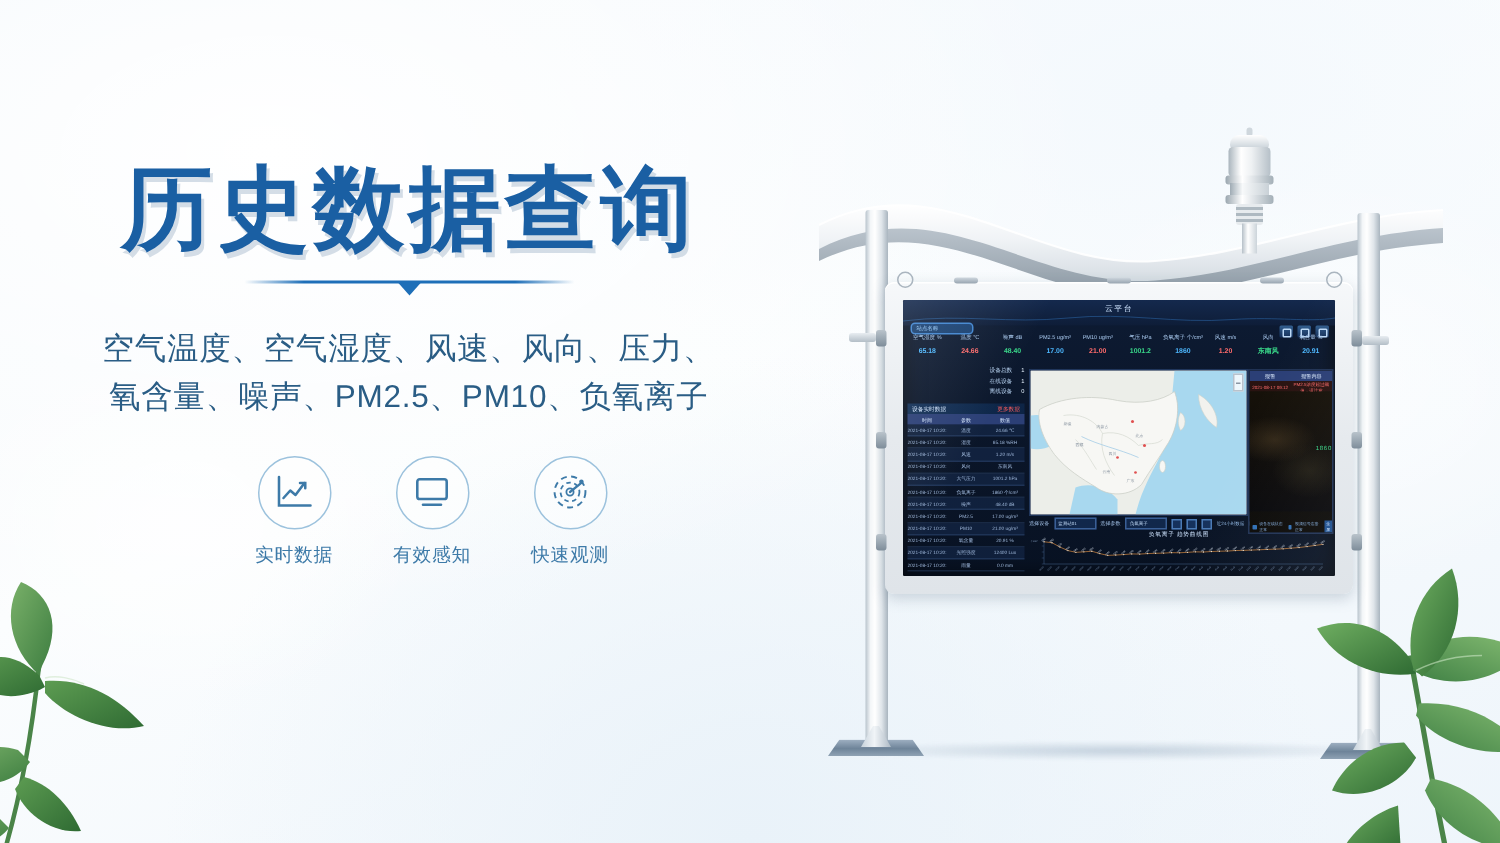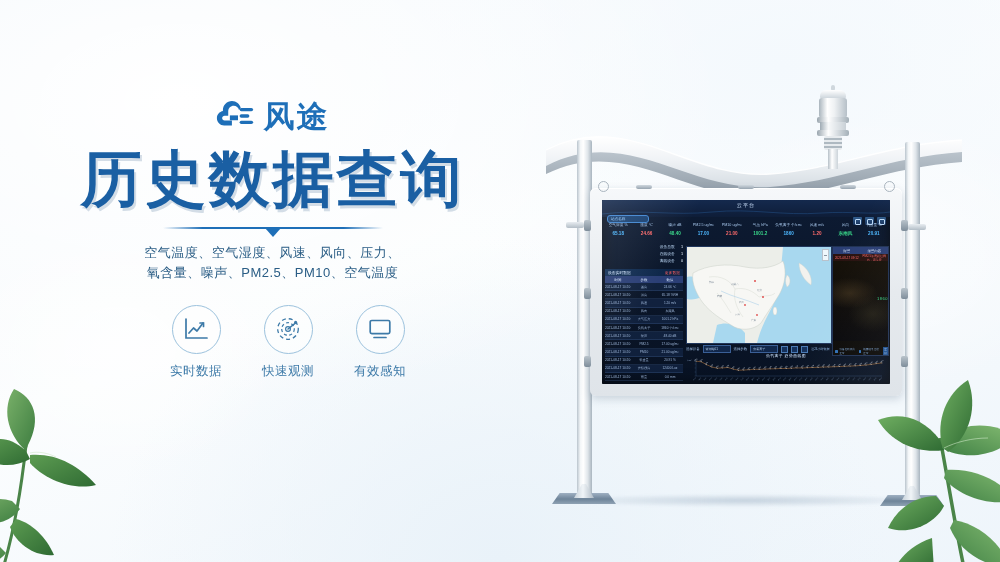--- a/index.html
+++ b/index.html
@@ -36,21 +36,21 @@
     text-shadow:2px 3px 0 rgba(150,172,195,.40);
     white-space:nowrap;
   }
 
   .divider{position:relative;width:220px;height:2px;margin:15px auto 0;
     background:linear-gradient(90deg,rgba(30,111,184,0) 0%,#1e6fb8 18%,#1e6fb8 82%,rgba(30,111,184,0) 100%);}
   .divider:after{content:"";position:absolute;left:50%;top:1px;transform:translateX(-50%);
     width:0;height:0;border-left:8px solid transparent;border-right:8px solid transparent;
     border-top:9px solid #1e6fb8;}
 
-  .subtitle{margin-top:14px;font-size:13px;color:#2a5d85;line-height:1.55;letter-spacing:.5px;}
+  .subtitle{margin-top:28px;font-size:21px;color:#2a5d85;line-height:1.55;letter-spacing:.5px;}
   .subtitle div{white-space:nowrap;}
 
   .features{display:flex;justify-content:center;gap:30px;margin-top:22px;padding-left:31px;}
   .feature{width:62px;text-align:center;}
   .fcircle{width:47px;height:47px;margin:0 auto;border-radius:50%;
     border:1.6px solid #9cc2dd;background:rgba(255,255,255,.45);
     display:flex;align-items:center;justify-content:center;}
   .fcircle svg{display:block;}
   .flabel{margin-top:9px;font-size:12.5px;color:#3d7aa8;letter-spacing:.5px;white-space:nowrap;}
 
@@ -202,76 +202,64 @@
   .plant.br{right:-16px;bottom:-12px;}
 </style>
 </head>
 <body>
 
 <div class="stage">
   <div class="bg-wash"></div>
 
   <div class="left">
 
-    <div class="logo-row">
-      <span>
-        <svg class="logo-mark" viewBox="0 0 52 44">
-          <path d="M33 10.5c-1.2-5.4-6-9.3-11.7-9.3C14.6 1.2 9.2 6.6 9.2 13.3c0 .5 0 1 .1 1.5C4.6 15.7 1.2 19.6 1.2 24.3c0 5.3 4.3 9.6 9.6 9.6h10.4v-6.6h-9.8c-1.8 0-3.2-1.4-3.2-3.2s1.4-3.2 3.2-3.2h4.9v-6c0-4 3.3-7.3 7.3-7.3 3.4 0 6.3 2.4 7.1 5.6z" fill="#1e6fb8"></path>
-          <path d="M18.5 20.5h10.8v6.5H18.5z" fill="#1e6fb8"></path>
-          <rect x="31.5" y="10.5" width="18" height="4.6" rx="2.3" fill="#1e6fb8"></rect>
-          <rect x="31.5" y="19" width="13" height="4.6" rx="2.3" fill="#1e6fb8"></rect>
-          <rect x="31.5" y="27.5" width="18" height="4.6" rx="2.3" fill="#1e6fb8"></rect>
-        </svg>
-      </span>
-      <span class="logo-word">风途</span>
-    </div>
 
     <div class="headline">历史数据查询</div>
 
     <div class="divider"></div>
 
     <div class="subtitle">
       <div>空气温度、空气湿度、风速、风向、压力、</div>
-      <div>氧含量、噪声、PM2.5、PM10、空气温度</div>
+      <div>氧含量、噪声、PM2.5、PM10、负氧离子</div>
     </div>
 
     <div class="features">
 
       <div class="feature">
         <div class="fcircle">
           <svg width="26" height="24" viewBox="0 0 26 24">
             <path d="M3 2v19h21" stroke="#3d7aa8" stroke-width="1.7" fill="none" stroke-linecap="round"></path>
             <path d="M6 16l4.5-5 3.5 3 6-8" stroke="#3d7aa8" stroke-width="1.7" fill="none" stroke-linecap="round" stroke-linejoin="round"></path>
             <path d="M17 6h3.5v3.5" stroke="#3d7aa8" stroke-width="1.7" fill="none" stroke-linecap="round"></path>
           </svg>
         </div>
         <div class="flabel">实时数据</div>
+      </div>
+
+      <div class="feature">
+        <div class="fcircle">
+          <svg width="26" height="24" viewBox="0 0 26 24">
+            <rect x="3.2" y="3.5" width="19.6" height="13.2" rx="1.6" stroke="#3d7aa8" stroke-width="1.7" fill="none"></rect>
+            <path d="M7 20.5h12" stroke="#3d7aa8" stroke-width="1.7" stroke-linecap="round"></path>
+          </svg>
+        </div>
+        <div class="flabel">有效感知</div>
       </div>
 
       <div class="feature">
         <div class="fcircle">
           <svg width="26" height="26" viewBox="0 0 26 26">
             <circle cx="13" cy="13" r="10.3" stroke="#3d7aa8" stroke-width="1.3" fill="none" stroke-dasharray="4 3"></circle>
             <circle cx="13" cy="13" r="6.3" stroke="#3d7aa8" stroke-width="1.2" fill="none" stroke-dasharray="3 2.4"></circle>
             <circle cx="13" cy="13" r="2.4" stroke="#3d7aa8" stroke-width="1.2" fill="none"></circle>
             <path d="M13 13L21 6.6" stroke="#3d7aa8" stroke-width="1.5" stroke-linecap="round"></path>
             <circle cx="20.6" cy="6.2" r="1.5" fill="#3d7aa8"></circle>
           </svg>
         </div>
         <div class="flabel">快速观测</div>
-      </div>
-
-      <div class="feature">
-        <div class="fcircle">
-          <svg width="26" height="24" viewBox="0 0 26 24">
-            <rect x="3.2" y="3.5" width="19.6" height="13.2" rx="1.6" stroke="#3d7aa8" stroke-width="1.7" fill="none"></rect>
-            <path d="M7 20.5h12" stroke="#3d7aa8" stroke-width="1.7" stroke-linecap="round"></path>
-          </svg>
-        </div>
-        <div class="flabel">有效感知</div>
       </div>
 
 
     </div>
   </div>
 
   <div class="station">
 
     <div class="ground-shadow"></div>
 

